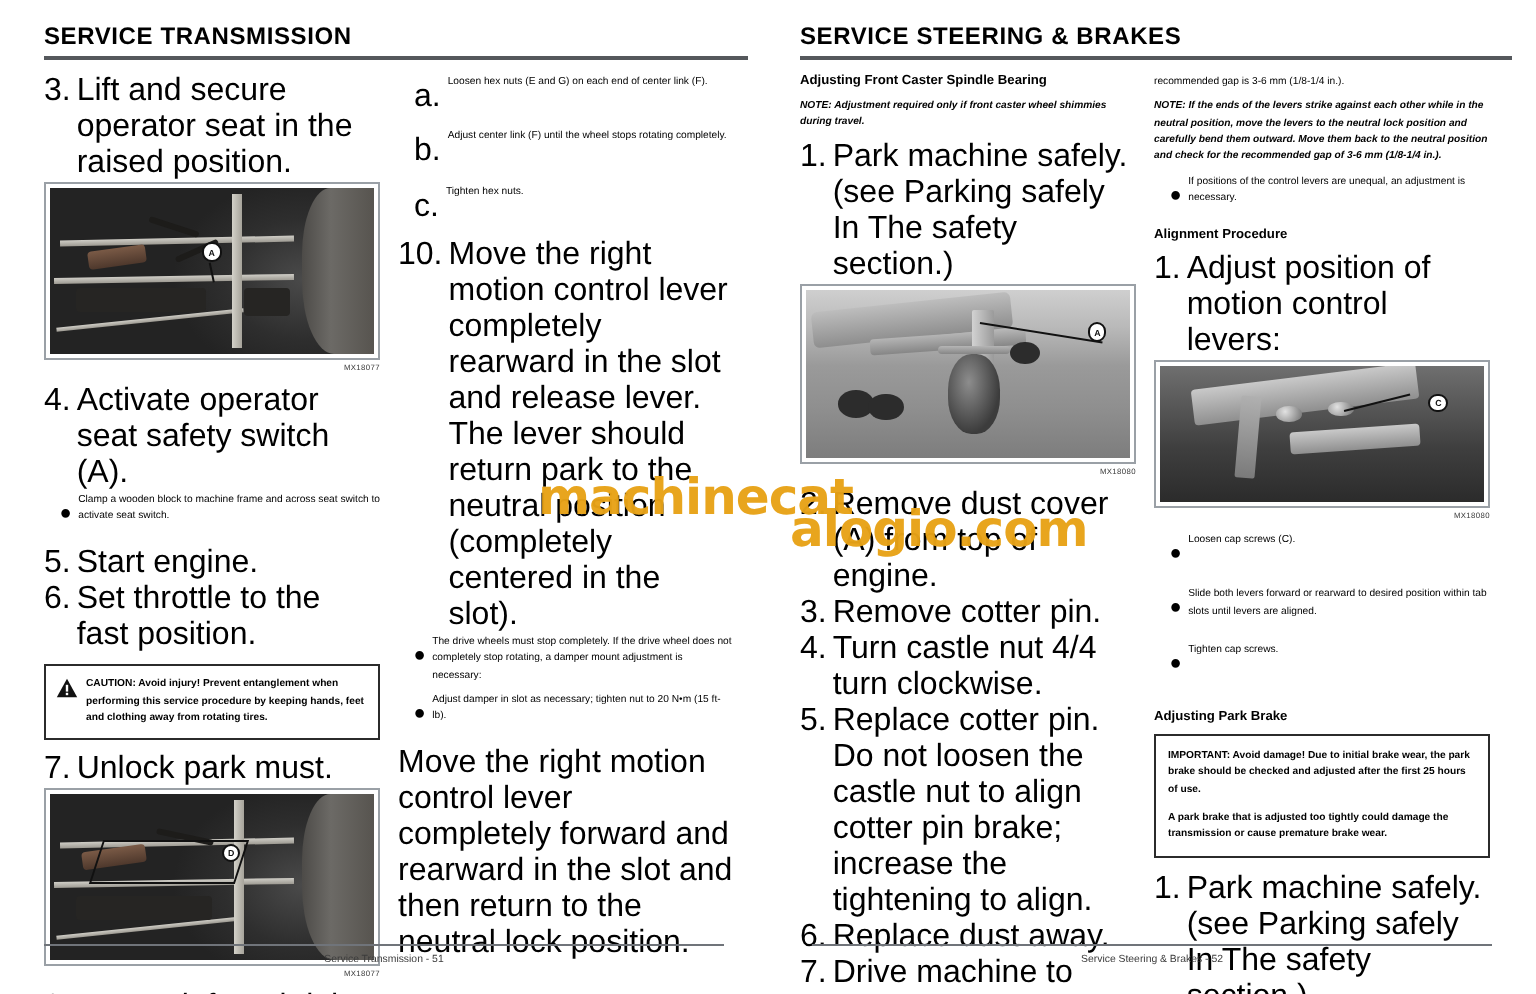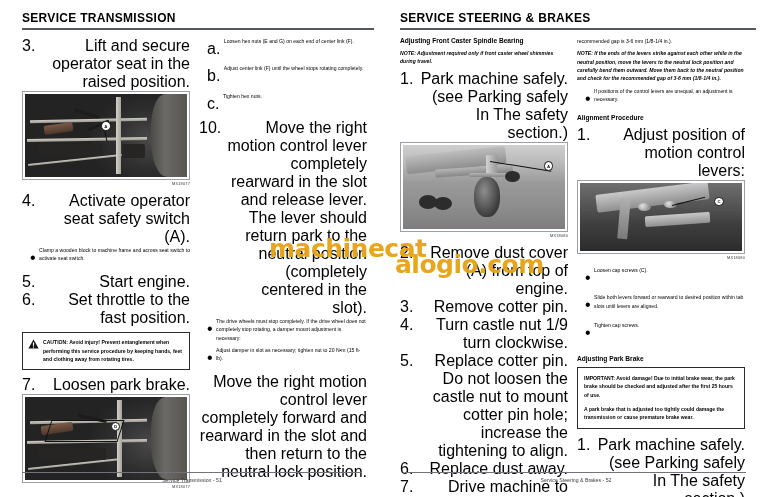--- a/index.html
+++ b/index.html
@@ -24,21 +24,21 @@
   }
   .title-rule{height:2px;background:#55585c;margin-bottom:7px;}
 
   .cols{display:flex;gap:9px;}
   .col{width:168px;}
   .page.right .col{width:168px;}
 
   p,li{font-size:5.1px;line-height:1.62;margin:0 0 4.2px 0;text-align:left;}
   .step{display:flex;gap:3px;}
   .step .n{flex:0 0 auto;}
-  .step .t{flex:1 1 auto;text-align:right;}
+  .step .t{flex:1 1 auto;}
   .step.tight .n{min-width:9px;}
   .bullet{display:flex;gap:3.5px;padding-left:8px;margin-bottom:4.2px;}
   .bullet .b{flex:0 0 auto;line-height:1.45;}
   .bullet .t{flex:1 1 auto;font-size:5.1px;line-height:1.62;}
   .note{font-size:5.1px;line-height:1.62;font-weight:bold;font-style:italic;margin:0 0 4.2px 0;}
   .sec-head{font-size:6.6px;font-weight:bold;margin:0 0 5px 0;}
 
   
   .fig{position:relative;margin:0 0 6px 0;}
   .fig-frame{border:0.8px solid #9aa0a6;box-sizing:border-box;background:#fff;padding:2px;}
@@ -192,21 +192,21 @@
               <polygon points="5.5,0.4 10.6,9.6 0.4,9.6" fill="#111"></polygon>
               <rect x="4.9" y="3.4" width="1.2" height="3.4" fill="#fff"></rect>
               <rect x="4.9" y="7.4" width="1.2" height="1.2" fill="#fff"></rect>
             </svg>
           </div>
           <div class="ct">CAUTION: Avoid injury! Prevent entanglement when performing this service procedure by keeping hands, feet and clothing away from rotating tires.</div>
         </div>
 
         <div class="step">
           <span class="n">7.</span>
-          <span class="t">Loosen park brake.</span>
+          <span class="t">Unlock park must.</span>
         </div>
 
         <div class="fig">
           <div class="fig-frame">
             <div class="photo ph-engine" style="height:83px">
               <div class="tire"></div>
               <div class="barH" style="left:3%;top:28%;width:72%;transform:rotate(-1.2deg);"></div>
               <div class="barH" style="left:1%;top:52%;width:74%;transform:rotate(-1deg);"></div>
               <div class="barH" style="left:2%;top:80%;width:58%;transform:rotate(-6deg);height:2px;"></div>
               <div class="barV" style="left:57%;top:4%;height:92%;"></div>
@@ -303,25 +303,25 @@
         <div class="step">
           <span class="n">2.</span>
           <span class="t">Remove dust cover (A) from top of engine.</span>
         </div>
         <div class="step">
           <span class="n">3.</span>
           <span class="t">Remove cotter pin.</span>
         </div>
         <div class="step">
           <span class="n">4.</span>
-          <span class="t">Turn castle nut 1/9 turn clockwise.</span>
+          <span class="t">Turn castle nut 4/4 turn clockwise.</span>
         </div>
         <div class="step">
           <span class="n">5.</span>
-          <span class="t">Replace cotter pin. Do not loosen the castle nut to mount cotter pin hole; increase the tightening to align.</span>
+          <span class="t">Replace cotter pin. Do not loosen the castle nut to align cotter pin brake; increase the tightening to align.</span>
         </div>
         <div class="step">
           <span class="n">6.</span>
           <span class="t">Replace dust away.</span>
         </div>
         <div class="step">
           <span class="n">7.</span>
           <span class="t">Drive machine to determine if wheel shimmy is still present. Repeat adjustment as necessary.</span>
         </div>
 

